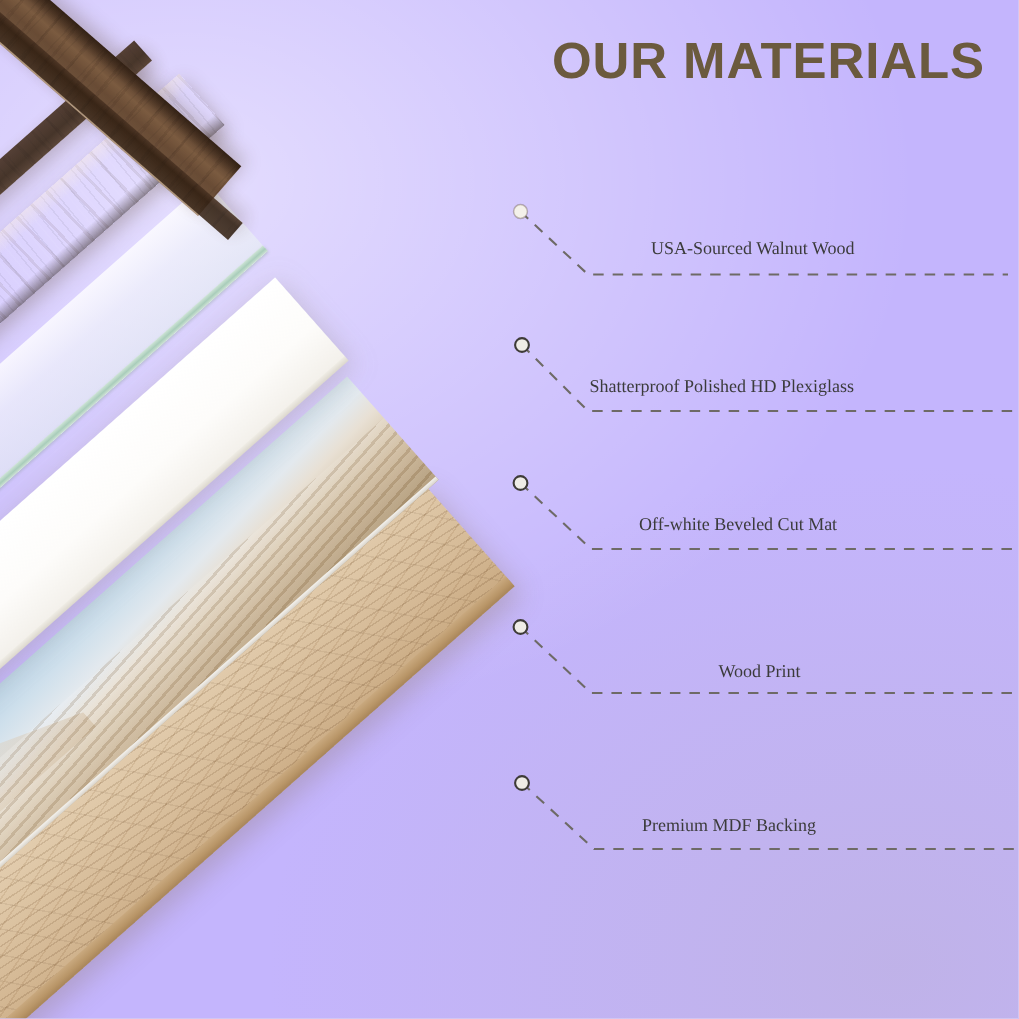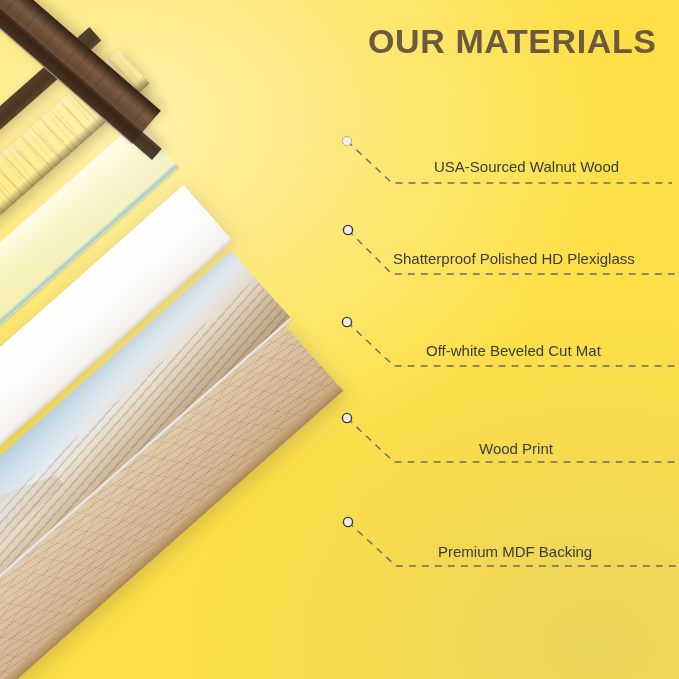--- a/index.html
+++ b/index.html
@@ -3,21 +3,21 @@
 <meta charset="utf-8">
 <style>
   html,body{margin:0;padding:0;}
   body{
     width:679px;height:679px;overflow:hidden;
     font-family:"Liberation Sans", sans-serif;
     background:#e9e6e1;
   }
   #stage{
     position:relative;width:679px;height:679px;
-    background:#fde047;
+    background:#c4b5fd;
     overflow:hidden;
   }
 
   
   .bg-light{
     position:absolute;inset:0;
     background:
       radial-gradient(120% 90% at 18% 18%, rgba(255,255,255,.55) 0%, rgba(255,255,255,0) 60%),
       radial-gradient(100% 80% at 88% 95%, rgba(175,168,158,.22) 0%, rgba(175,168,158,0) 62%);
     pointer-events:none;
@@ -167,24 +167,24 @@
     color:#6b5a3e;
     white-space:nowrap;
     font-family:"Liberation Sans", sans-serif;
   }
 
   
   .callout{position:absolute;left:0;top:0;width:679px;height:679px;pointer-events:none;}
   .callout svg{position:absolute;left:0;top:0;}
   .co-label{
     position:absolute;
-    font-size:15px;
+    font-size:12px;
     color:#3b3b3b;
     white-space:nowrap;
-    font-family:Liberation Sans, sans-serif;
+    font-family:Liberation Serif, serif;
   }
 </style>
 </head>
 <body>
 
 <div id="stage">
 
   <div class="bg-light"></div>
 
   <div class="stack">
@@ -262,16 +262,16 @@
           <circle cx="348" cy="230" r="4.6" fill="#efece6" stroke="#3e3b38" stroke-width="1.4"></circle>
           <circle cx="347" cy="322" r="4.6" fill="#efece6" stroke="#3e3b38" stroke-width="1.4"></circle>
           <circle cx="347" cy="418" r="4.6" fill="#efece6" stroke="#3e3b38" stroke-width="1.4"></circle>
           <circle cx="348" cy="522" r="4.6" fill="#efece6" stroke="#3e3b38" stroke-width="1.4"></circle>
         </g>
     </svg>
   <div class="co-label" style="left: 434px; top: 158px; color: rgb(59, 59, 59);">USA-Sourced Walnut Wood</div>
       <div class="co-label" style="left: 426px; top: 342px; color: rgb(59, 59, 59);">Off-white Beveled Cut Mat</div>
       <div class="co-label" style="left: 393px; top: 250px; color: rgb(59, 59, 59);">Shatterproof Polished HD Plexiglass</div>
       <div class="co-label" style="left: 479px; top: 440px; color: rgb(59, 59, 59);">Wood Print</div>
-      <div class="co-label" style="left: 438px; top: 543px; color: rgb(59, 59, 59);">Premium MDF Backing</div>
+      <div class="co-label" style="left: 428px; top: 543px; color: rgb(59, 59, 59);">Premium MDF Backing</div>
     </div>
 
 </div>
 
 </body></html>

